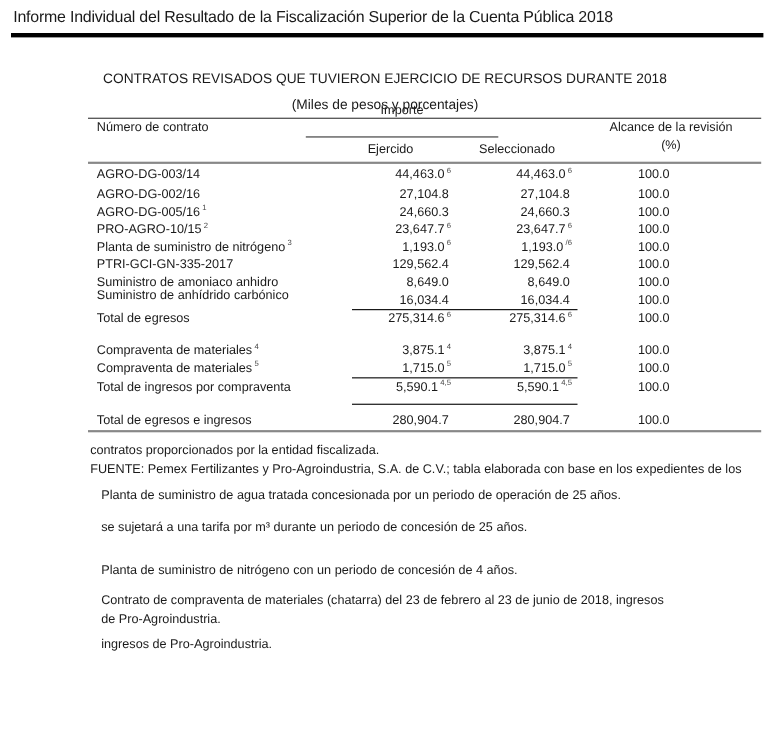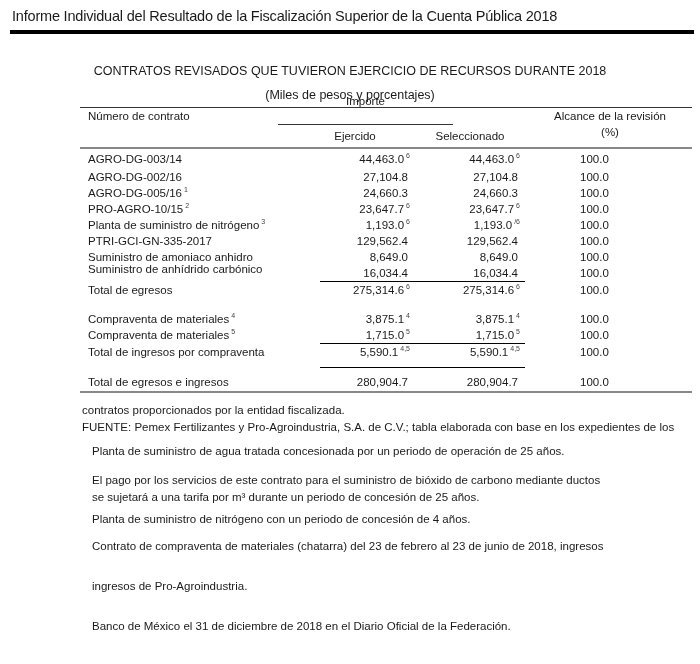--- a/index.html
+++ b/index.html
@@ -139,27 +139,26 @@
 
 <div class="note" style="left:82px; top:402px; width:610px;">
   <div>contratos proporcionados por la entidad fiscalizada.</div>
   <div>FUENTE:  Pemex Fertilizantes y Pro-Agroindustria, S.A. de C.V.; tabla elaborada con base en los expedientes de los</div>
 </div>
 
 <div class="note" style="left:92px; top:443px;">
   <div>Planta de suministro de agua tratada concesionada por un periodo de operación de 25 años.</div>
 </div>
 <div class="note" style="left:92px; top:472px;">
-  <div>El pago por los servicios de este contrato para el suministro de bióxido de carbono mediante ductos</div>
   <div>se sujetará a una tarifa por m³ durante un periodo de concesión de 25 años.</div>
 </div>
 <div class="note" style="left:92px; top:511px;">
   <div>Planta de suministro de nitrógeno con un periodo de concesión de 4 años.</div>
 </div>
 <div class="note" style="left:92px; top:538px;">
   <div>Contrato de compraventa de materiales (chatarra) del 23 de febrero al 23 de junio de 2018, ingresos</div>
+  <div>de Pro-Agroindustria.</div>
 </div>
 <div class="note" style="left:92px; top:578px;">
   <div>ingresos de Pro-Agroindustria.</div>
 </div>
 <div class="note" style="left:92px; top:618px;">
-  <div>Banco de México el 31 de diciembre de 2018 en el Diario Oficial de la Federación.</div>
 </div>
 
 </body></html>

